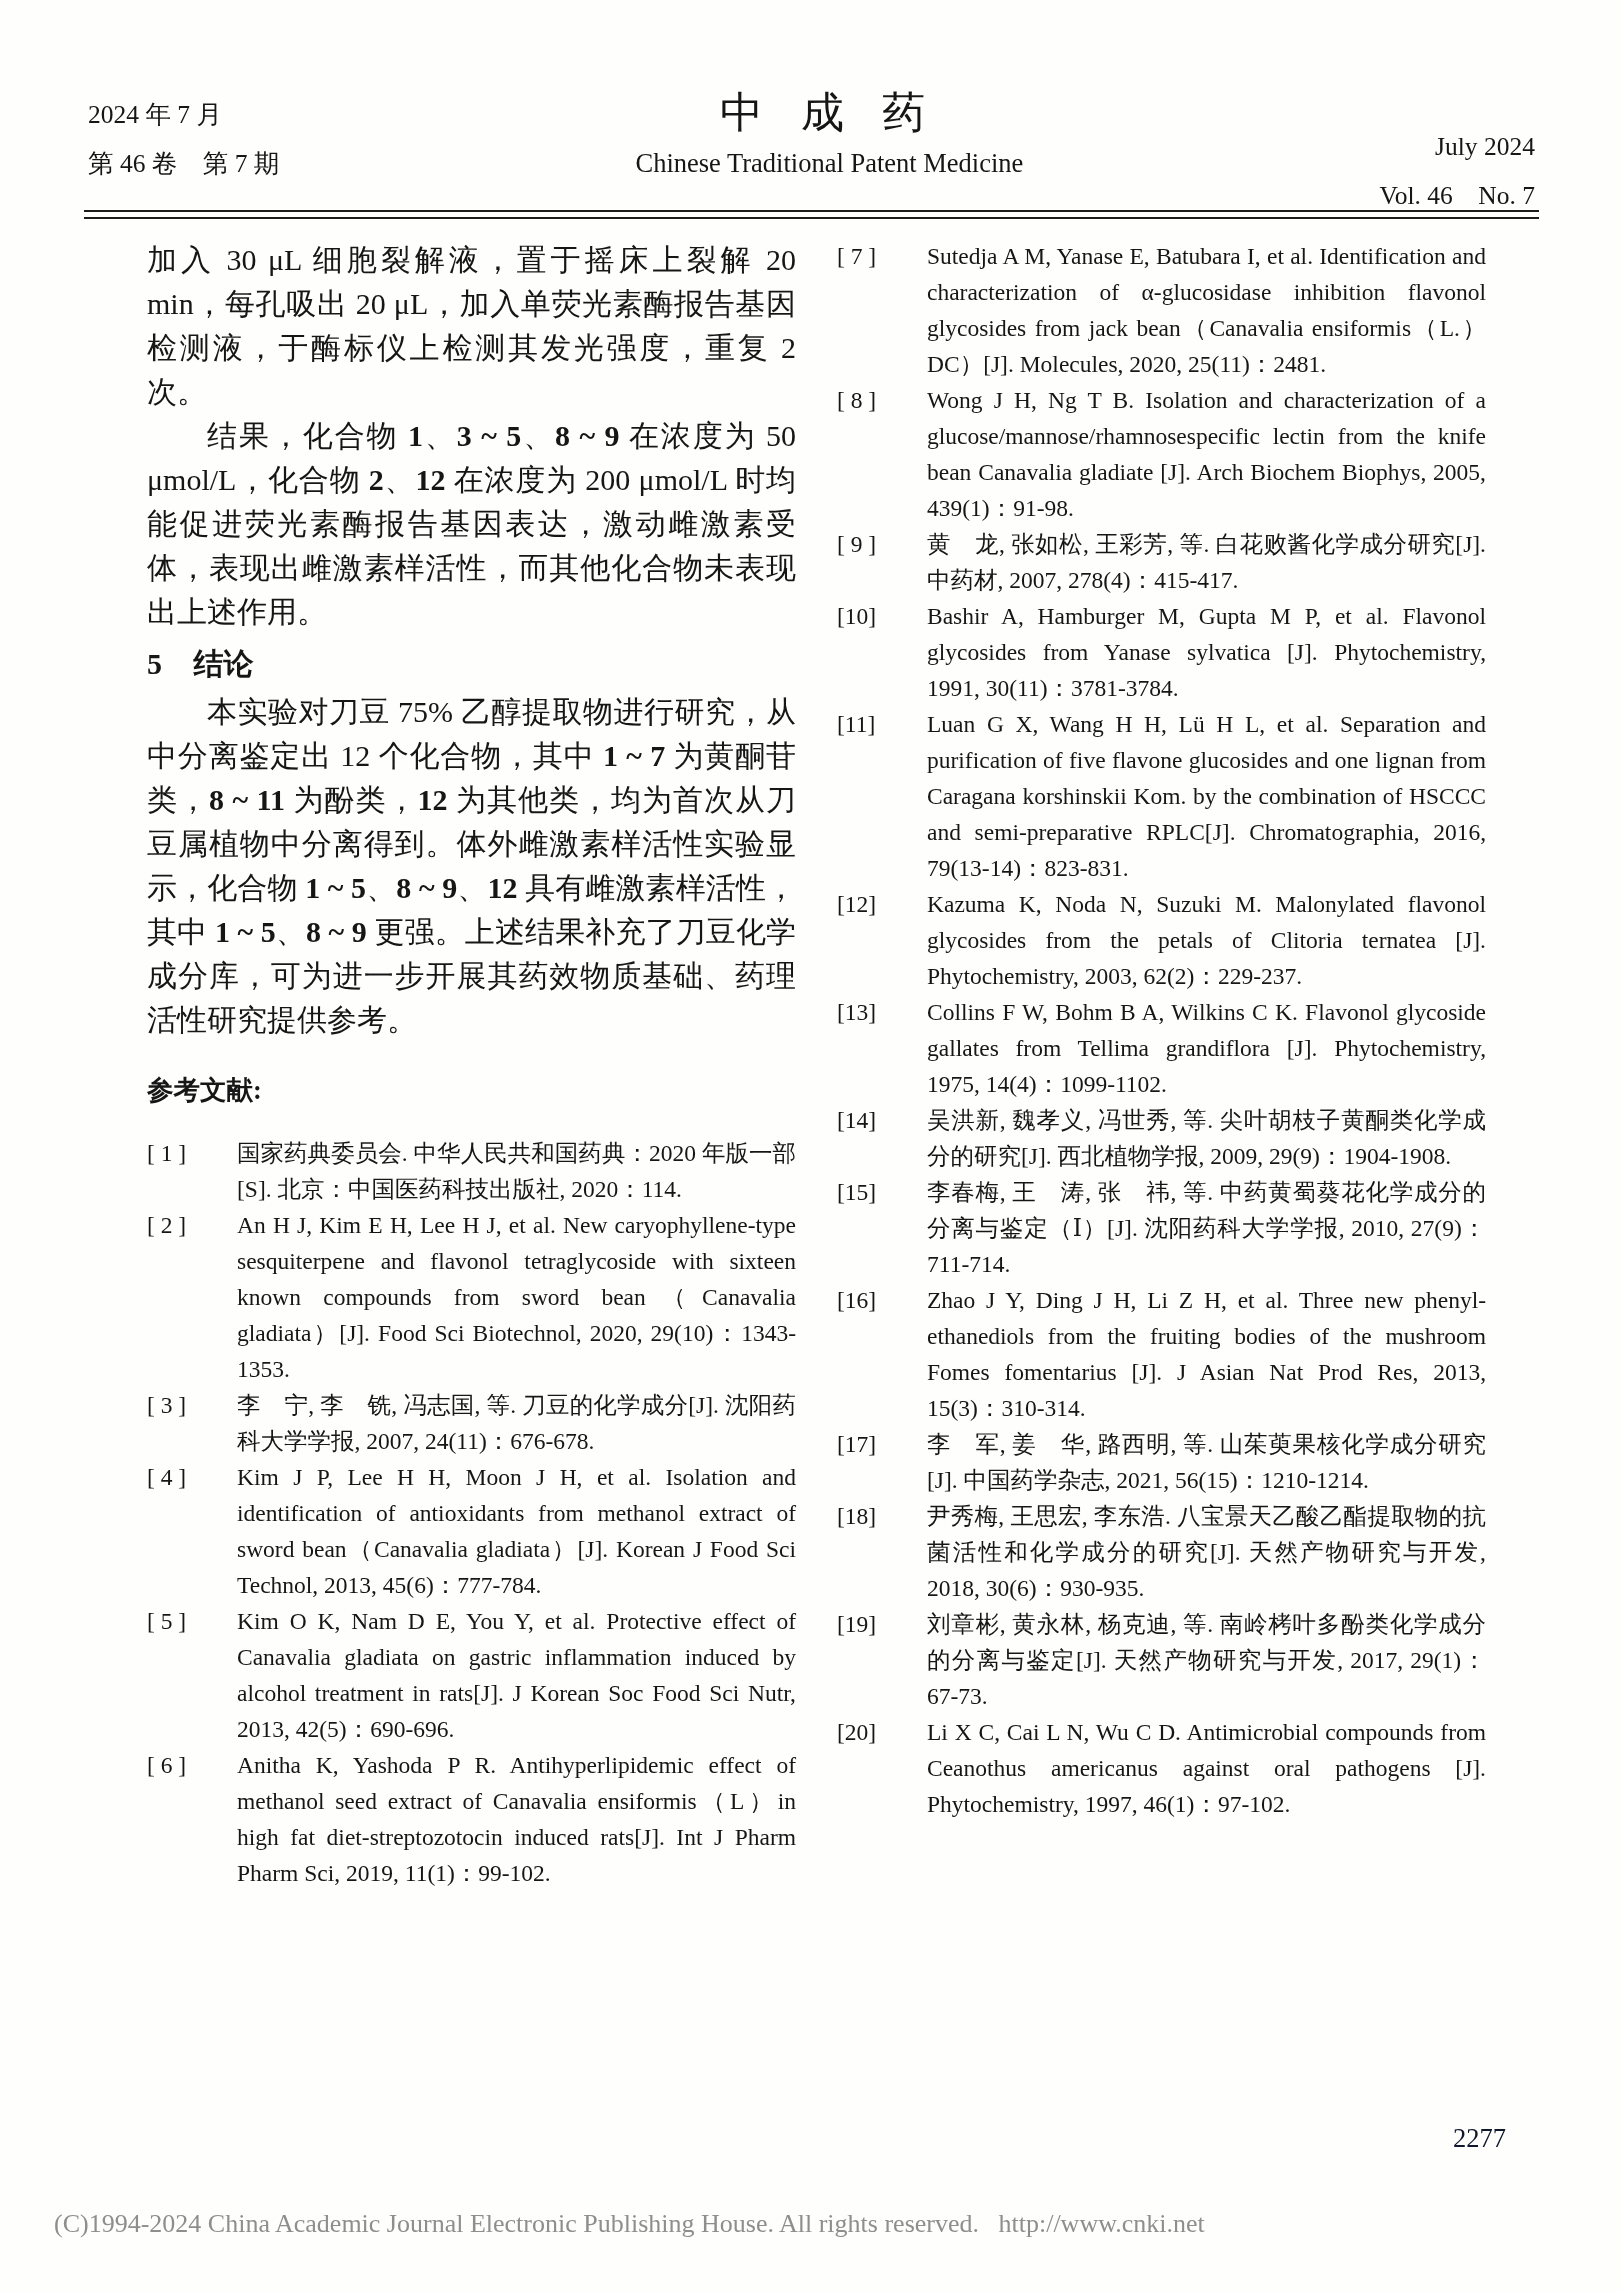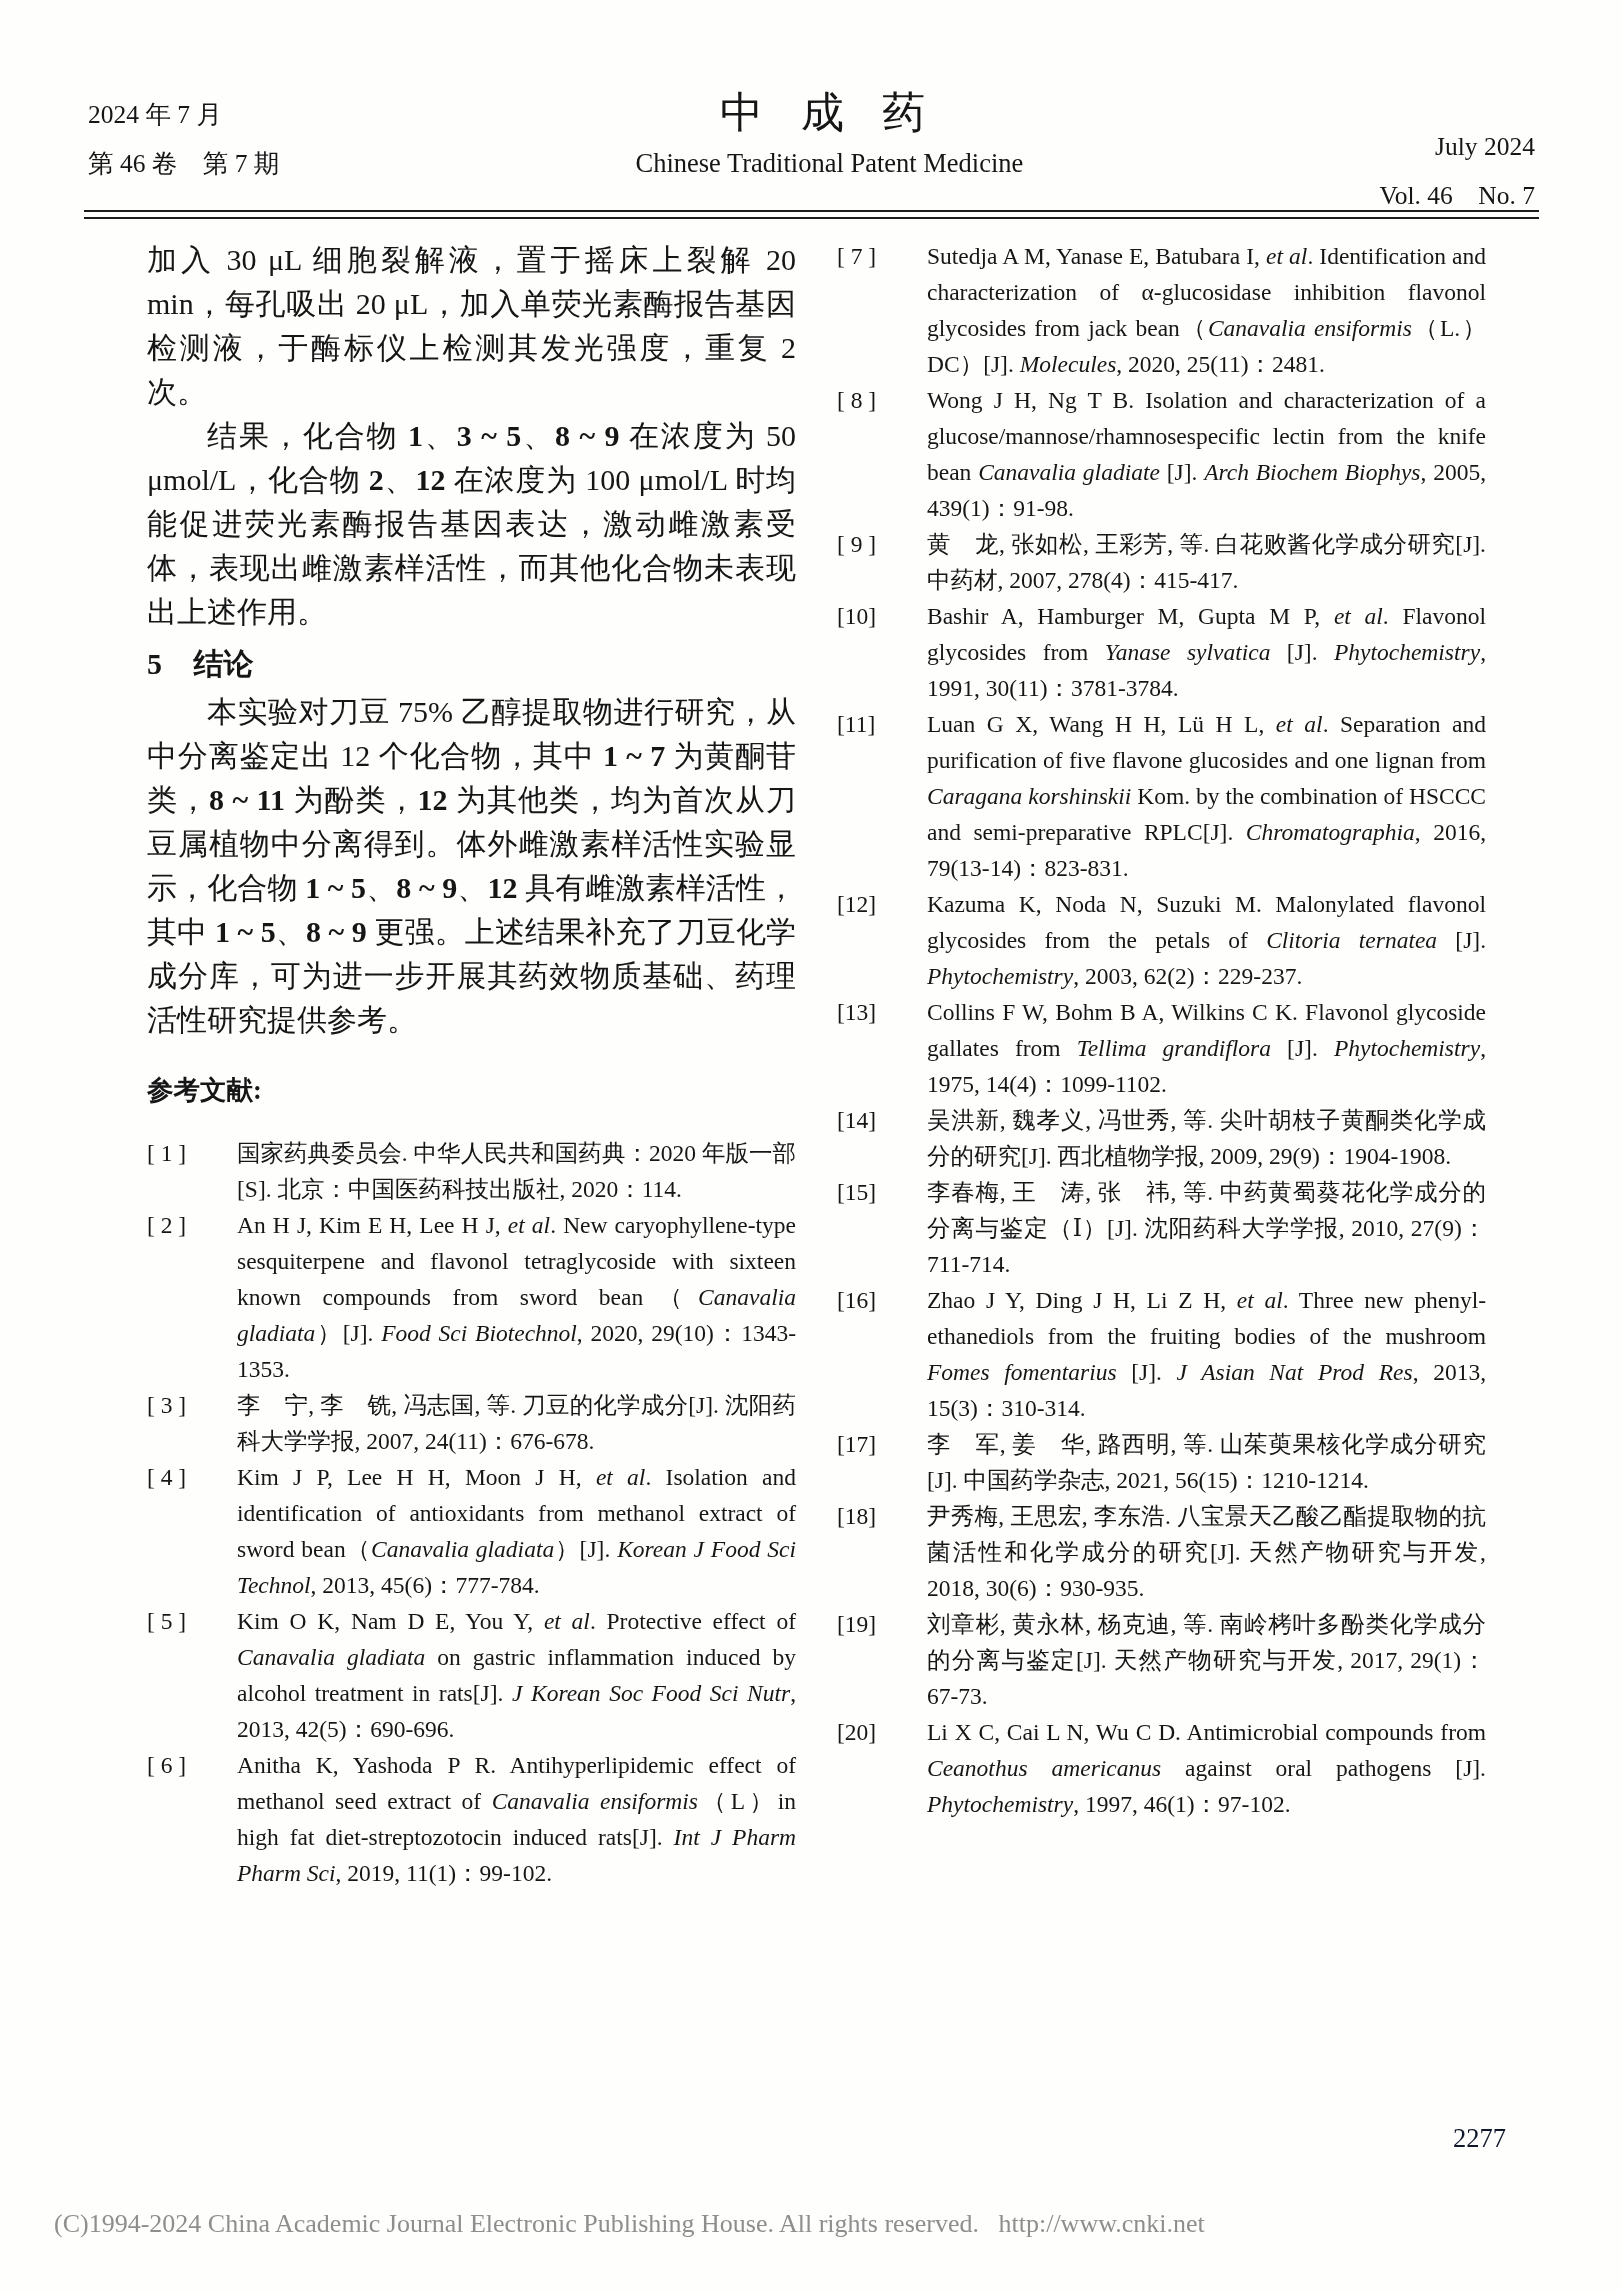--- a/index.html
+++ b/index.html
@@ -50,21 +50,21 @@
   .ref-list{display:block;}
   .ref{
     position:relative;
     padding-left:90px;
     font-size:23.5px;line-height:36px;
     text-align:justify;
     margin:0;
   }
   .ref-label{position:absolute;left:0;top:0;}
   .bold{font-weight:bold;}
-  .italic{font-style:italic;}
+  .italic{}
   
   .page-number{
     position:absolute;top:2123px;left:1453px;
     font-size:26.5px;color:#0f172a;
   }
   .footer-copyright{
     position:absolute;top:2209px;left:54px;
     font-size:26px;color:#8e8e8e;
     white-space:pre;
   }
@@ -87,21 +87,21 @@
       <div>July 2024</div>
       <div>Vol. 46　No. 7</div>
     </div>
   </div>
 
   <div class="header-rule"></div>
 
   <div class="columns">
     <section class="col">
       <p id="p1" class="para"><span>加入 30 μL 细胞裂解液，置于摇床上裂解 20 min，每孔吸出 20 μL，加入单荧光素酶报告基因检测液，于酶标仪上检测其发光强度，重复 2 次。</span></p>
-      <p id="p2" class="para indent"><span>结果，化合物 </span><span class="bold">1</span><span>、</span><span class="bold">3 ~ 5</span><span>、</span><span class="bold">8 ~ 9</span><span> 在浓度为 50 μmol/L，化合物 </span><span class="bold">2</span><span>、</span><span class="bold">12</span><span> 在浓度为 100 μmol/L 时均能促进荧光素酶报告基因表达，激动雌激素受体，表现出雌激素样活性，而其他化合物未表现出上述作用。</span></p>
+      <p id="p2" class="para indent"><span>结果，化合物 </span><span class="bold">1</span><span>、</span><span class="bold">3 ~ 5</span><span>、</span><span class="bold">8 ~ 9</span><span> 在浓度为 50 μmol/L，化合物 </span><span class="bold">2</span><span>、</span><span class="bold">12</span><span> 在浓度为 200 μmol/L 时均能促进荧光素酶报告基因表达，激动雌激素受体，表现出雌激素样活性，而其他化合物未表现出上述作用。</span></p>
       <h2 class="sec-heading"><span class="sec-num">5</span><span>结论</span></h2>
       <p id="p3" class="para indent"><span>本实验对刀豆 75% 乙醇提取物进行研究，从中分离鉴定出 12 个化合物，其中 </span><span class="bold">1 ~ 7</span><span> 为黄酮苷类，</span><span class="bold">8 ~ 11</span><span> 为酚类，</span><span class="bold">12</span><span> 为其他类，均为首次从刀豆属植物中分离得到。体外雌激素样活性实验显示，化合物 </span><span class="bold">1 ~ 5</span><span>、</span><span class="bold">8 ~ 9</span><span>、</span><span class="bold">12</span><span> 具有雌激素样活性，其中 </span><span class="bold">1 ~ 5</span><span>、</span><span class="bold">8 ~ 9</span><span> 更强。上述结果补充了刀豆化学成分库，可为进一步开展其药效物质基础、药理活性研究提供参考。</span></p>
       <h3 class="refs-heading">参考文献:</h3>
       <div id="refs-left" class="ref-list">
           <div class="ref"><span class="ref-label">[ 1 ]</span><span class="ref-text"><span>国家药典委员会. 中华人民共和国药典：2020 年版一部[S]. 北京：中国医药科技出版社, 2020：114.</span></span></div>
           <div class="ref"><span class="ref-label">[ 2 ]</span><span class="ref-text"><span>An H J, Kim E H, Lee H J, </span><span class="italic">et al</span><span>. New caryophyllene-type sesquiterpene and flavonol tetraglycoside with sixteen known compounds from sword bean（</span><span class="italic">Canavalia gladiata</span><span>）[J]. </span><span class="italic">Food Sci Biotechnol</span><span>, 2020, 29(10)：1343-1353.</span></span></div>
           <div class="ref"><span class="ref-label">[ 3 ]</span><span class="ref-text"><span>李　宁, 李　铣, 冯志国, 等. 刀豆的化学成分[J]. 沈阳药科大学学报, 2007, 24(11)：676-678.</span></span></div>
           <div class="ref"><span class="ref-label">[ 4 ]</span><span class="ref-text"><span>Kim J P, Lee H H, Moon J H, </span><span class="italic">et al</span><span>. Isolation and identification of antioxidants from methanol extract of sword bean（</span><span class="italic">Canavalia gladiata</span><span>）[J]. </span><span class="italic">Korean J Food Sci Technol</span><span>, 2013, 45(6)：777-784.</span></span></div>
           <div class="ref"><span class="ref-label">[ 5 ]</span><span class="ref-text"><span>Kim O K, Nam D E, You Y, </span><span class="italic">et al</span><span>. Protective effect of </span><span class="italic">Canavalia gladiata</span><span> on gastric inflammation induced by alcohol treatment in rats[J]. </span><span class="italic">J Korean Soc Food Sci Nutr</span><span>, 2013, 42(5)：690-696.</span></span></div>
           <div class="ref"><span class="ref-label">[ 6 ]</span><span class="ref-text"><span>Anitha K, Yashoda P R. Antihyperlipidemic effect of methanol seed extract of </span><span class="italic">Canavalia ensiformis</span><span>（L）in high fat diet-streptozotocin induced rats[J]. </span><span class="italic">Int J Pharm Pharm Sci</span><span>, 2019, 11(1)：99-102.</span></span></div>

